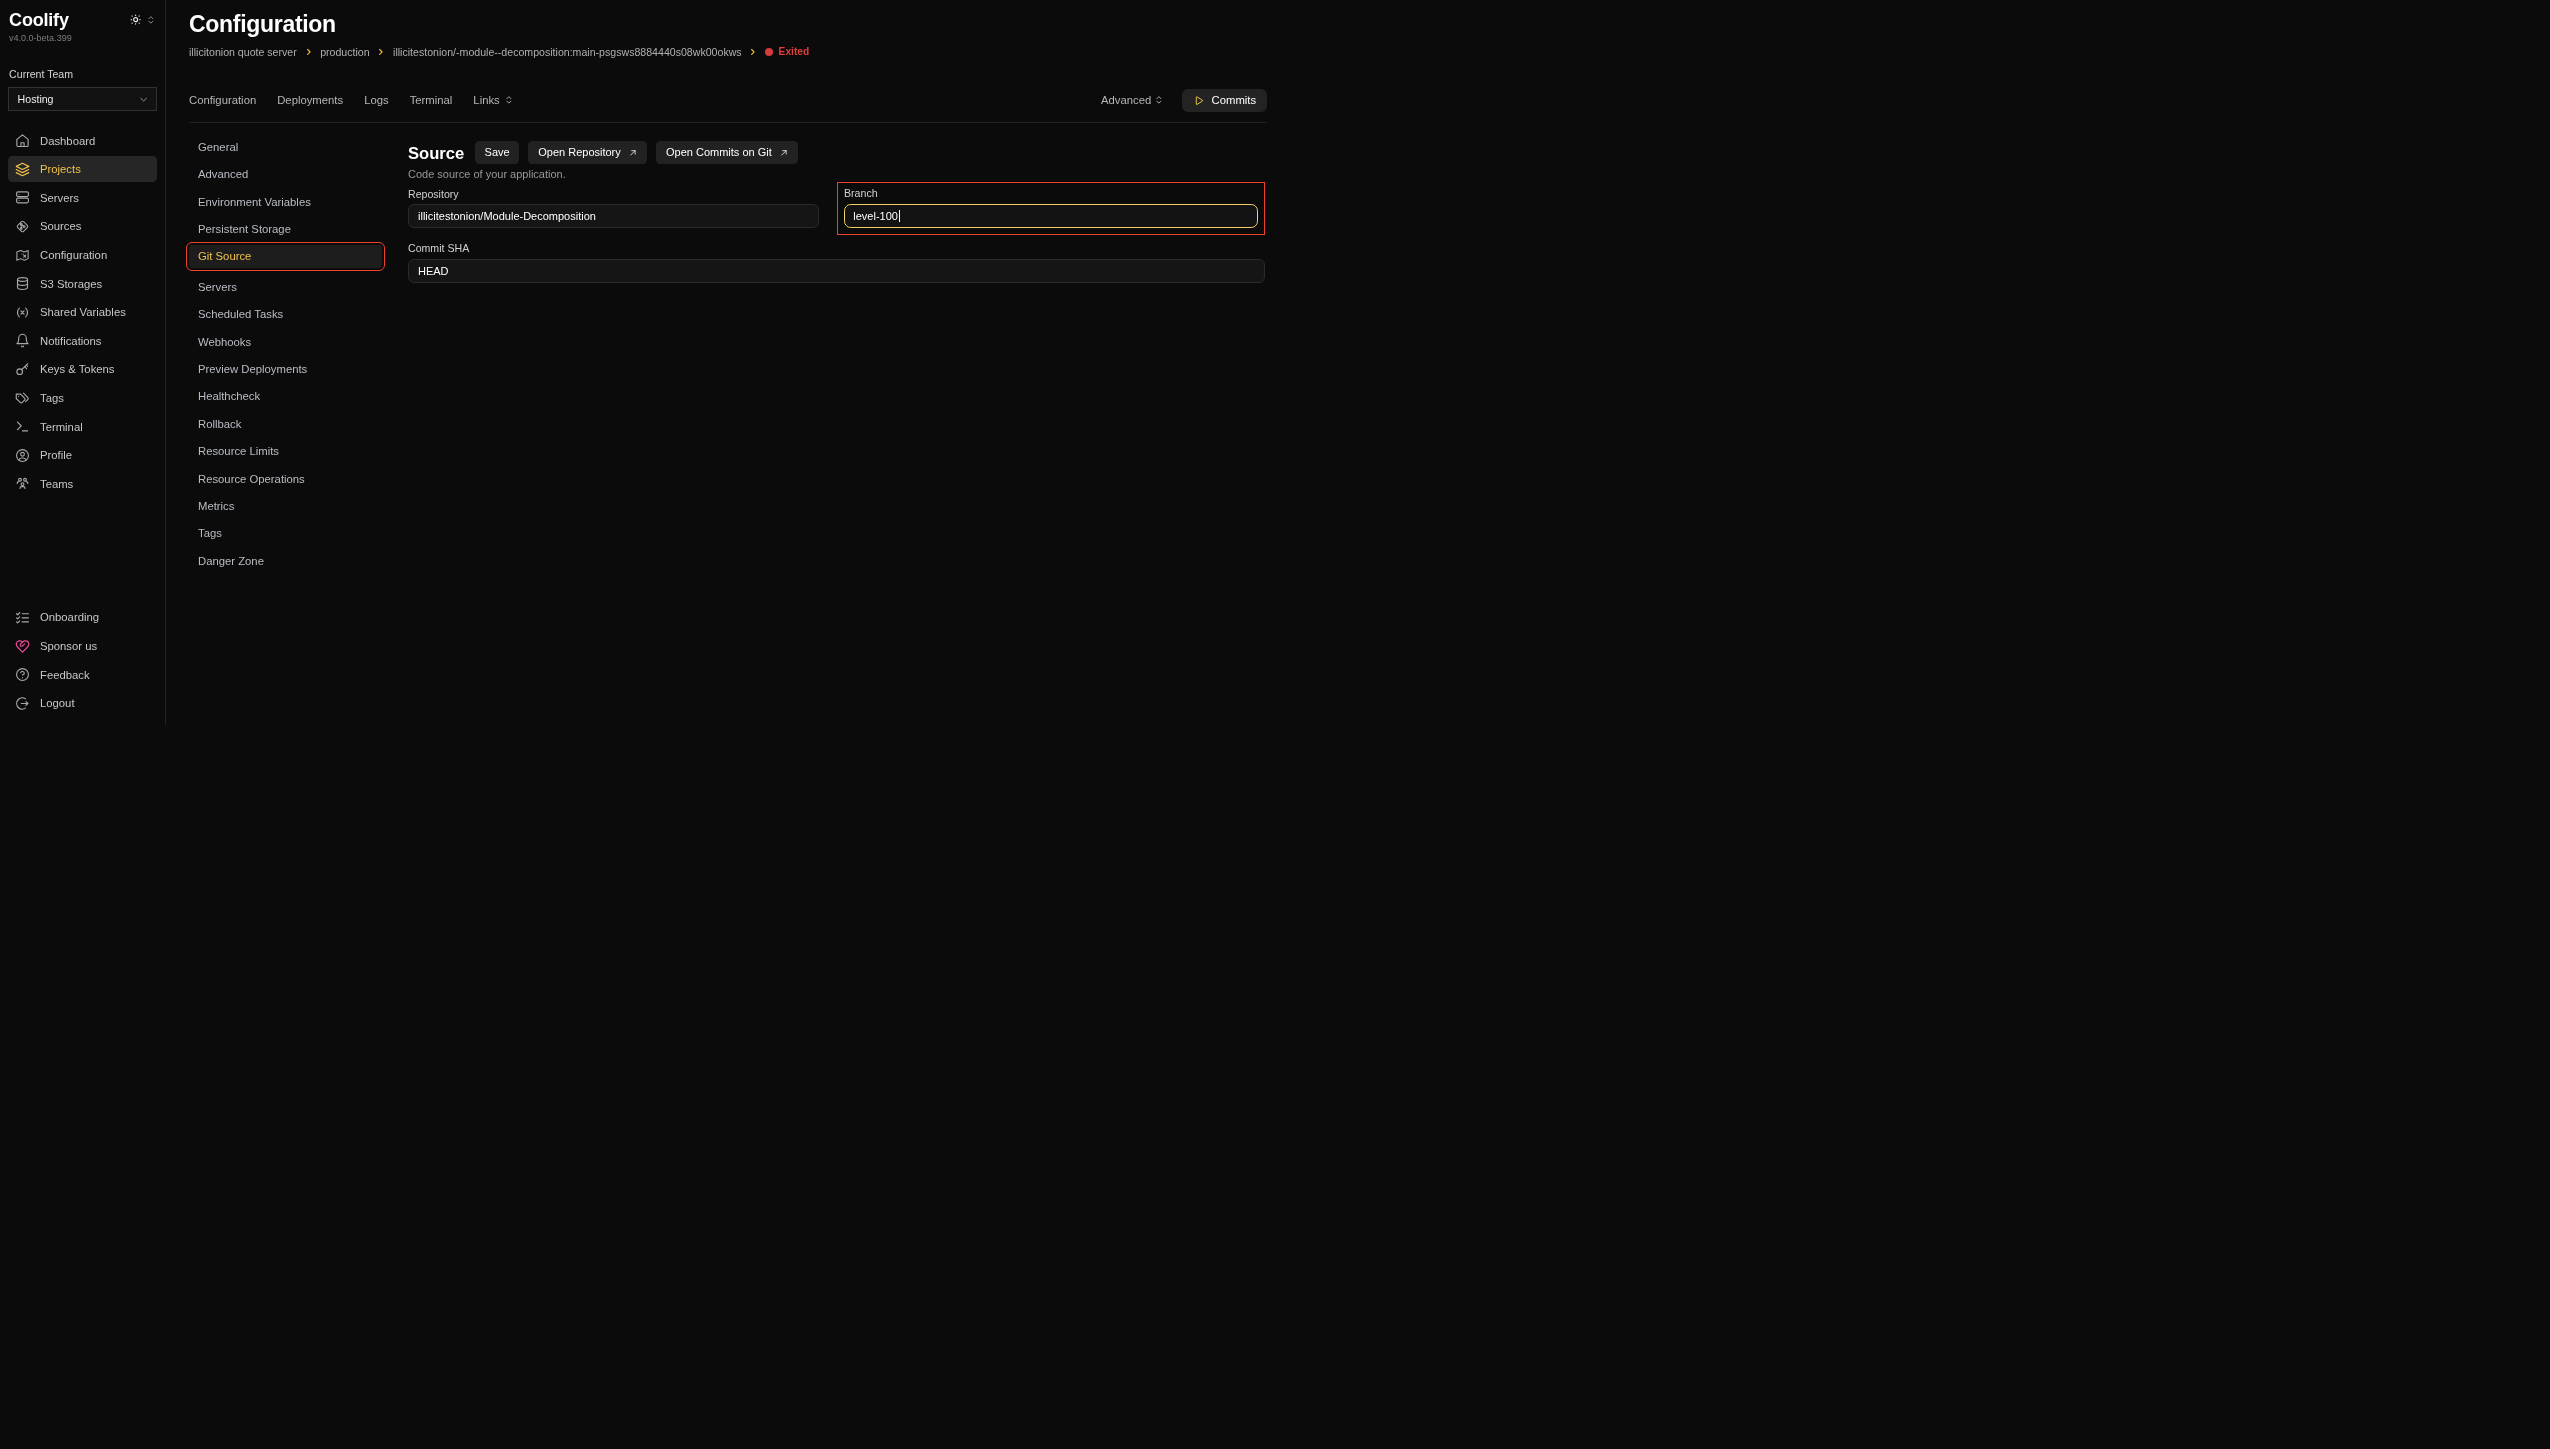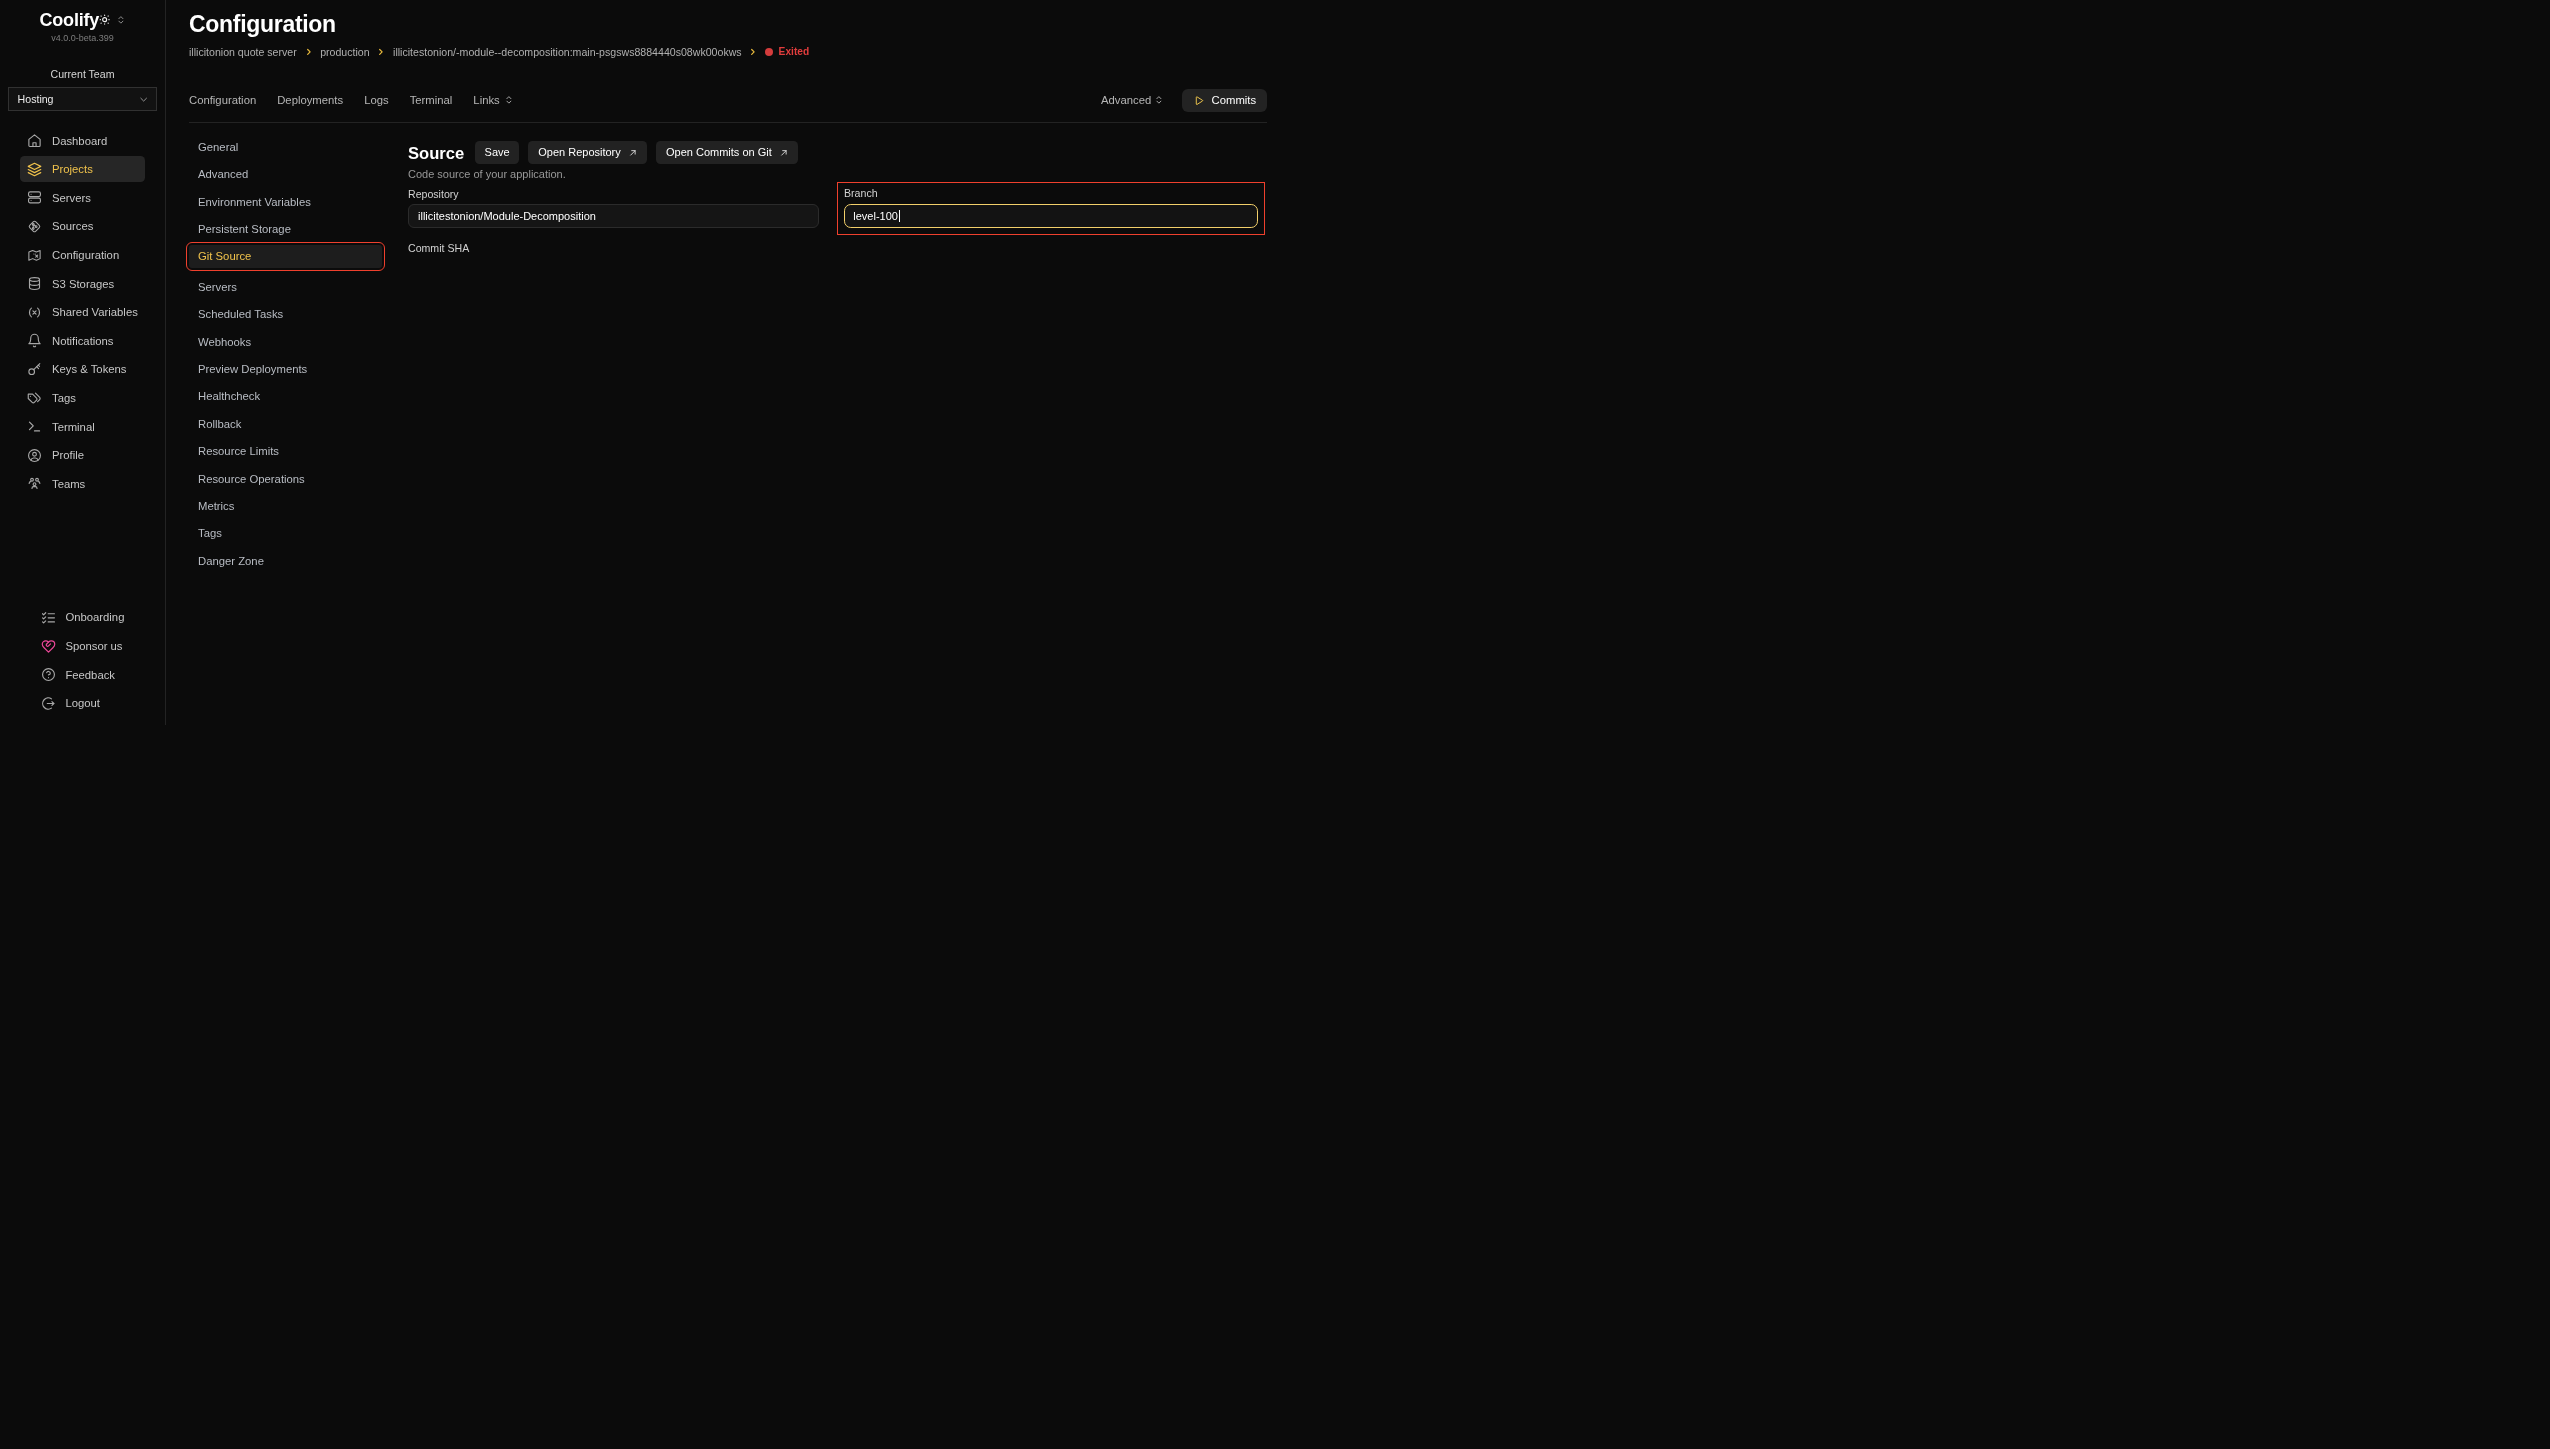--- a/index.html
+++ b/index.html
@@ -24,21 +24,21 @@
     font-family:"Liberation Sans", sans-serif;
     -webkit-font-smoothing:antialiased;
   }
   .app{display:flex;width:100%;height:100%}
 
   
   .sidebar{
     width:166px;min-width:166px;height:100%;
     border-right:0.8px solid var(--panel-border);
     padding:10.6px 7.6px 9px 7.6px;
-    display:flex;flex-direction:column;align-items:center;
+    display:flex;flex-direction:column;
   }
   .brand-row{display:flex;align-items:flex-start;justify-content:space-between;padding:0 1.5px}
   .brand{font-size:18px;font-weight:700;letter-spacing:-0.2px;line-height:1.1}
   .theme-controls{display:flex;align-items:center;gap:5.3px;margin-top:3.8px}
   .theme-controls .sun{color:#f2f2f2}
   .theme-controls .updown{color:#9a9a9a}
   .version{font-size:9px;color:#7d7d7d;margin:2.3px 1.5px 0}
   .team-label{margin:25px 1.5px 0;font-size:10.6px;color:#d6d6d6}
   .team-select{
     margin-top:7.6px;height:24px;width:100%;
@@ -415,19 +415,20 @@
             <div class="field-label">Branch</div>
             <div class="branch-input">
               <span>level-100</span>
               <span class="caret"></span>
             </div>
           </div>
         </div>
 
         <div class="commit-row">
           <div class="field-label">Commit SHA</div>
+          <input class="input" type="text" readonly="" value="HEAD" style="">
         </div>
 
       </section>
     </div>
   </main>
 </div>
 
 
 </body></html>

